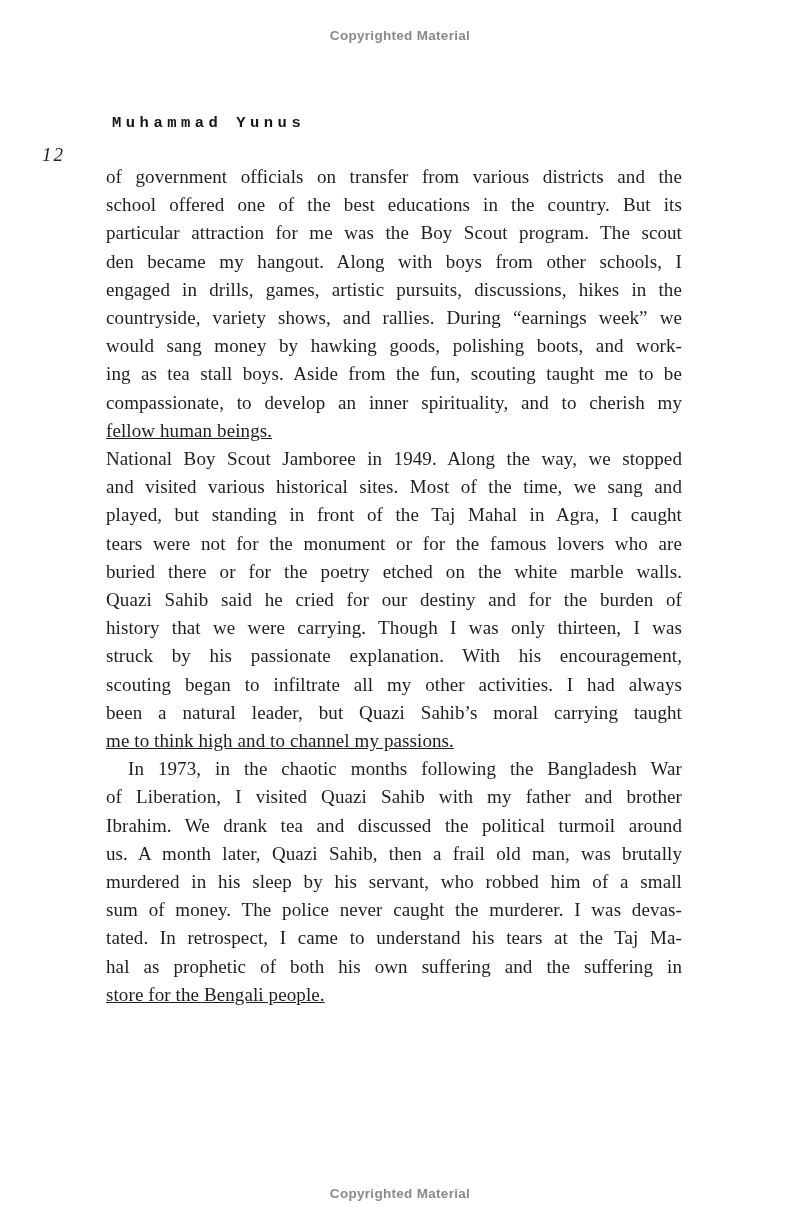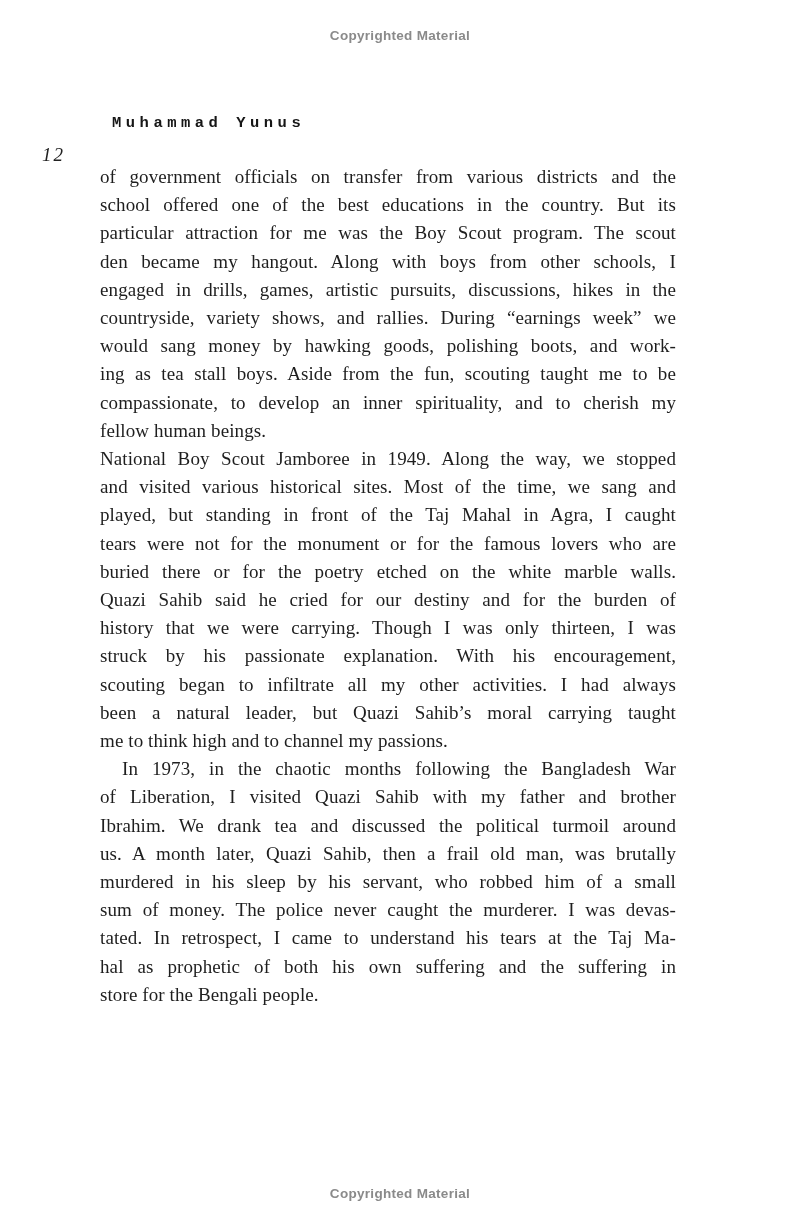--- a/index.html
+++ b/index.html
@@ -49,35 +49,36 @@
     top: 0;
     font-weight: bold;
     font-size: 15.5px;
     letter-spacing: 4.5px;
     color: #161616;
     font-family: Liberation Mono, monospace;
   }
   .page-body {
     position: absolute;
     top: 163px;
-    left: 100px;
+    left: 106px;
     width: 576px;
     font-size: 19px;
     line-height: 28.2px;
     color: #1e1e1e;
   }
   .para { margin: 0; }
   .line {
     text-align: justify;
     text-align-last: justify;
     white-space: normal;
     letter-spacing: 0.1px;
   }
   .line.last {
     text-align-last: left;
+    text-decoration: underline;
   }
   .line.indent {
     text-indent: 22px;
   }
 </style>
 </head>
 <body>
 
 <div class="page">
 

